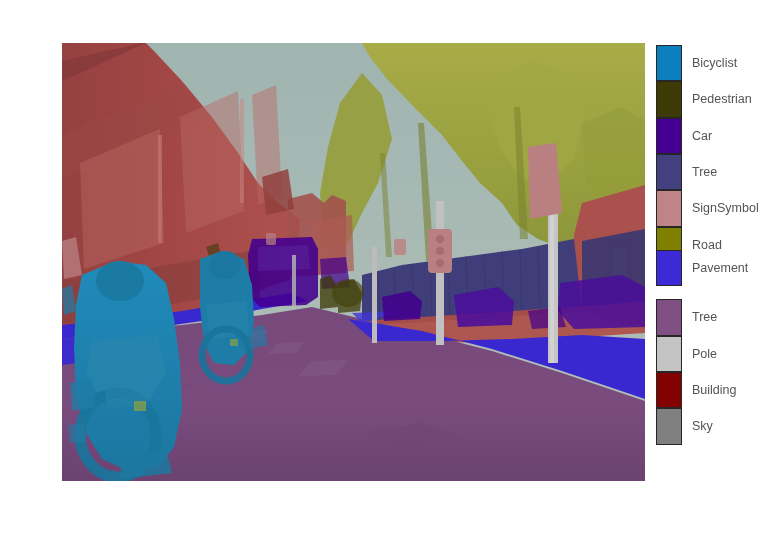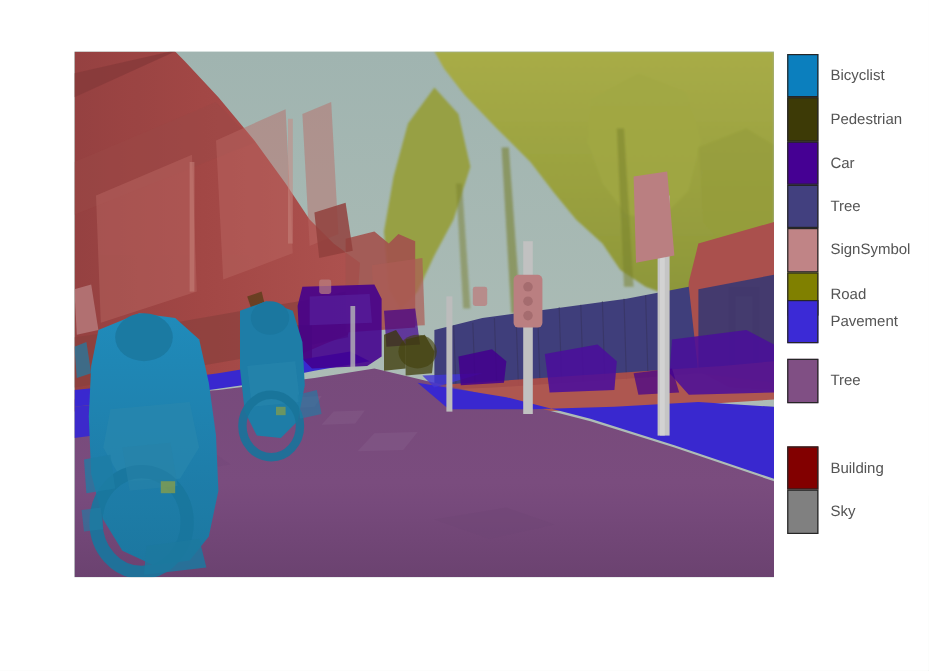--- a/index.html
+++ b/index.html
@@ -331,20 +331,24 @@
     <div class="legend-row" style="top:205px">
       <div class="legend-swatch" style="background: rgb(59, 42, 214);"></div>
       <div class="legend-label">Pavement</div>
     </div>
 
     <div class="legend-row" style="top:254.31px">
       <div class="legend-swatch" style="background: rgb(128, 79, 132);"></div>
       <div class="legend-label">Tree</div>
     </div>
 
+    <div class="legend-row" style="top:290.64px">
+      <div class="legend-swatch" style="background: rgb(195, 195, 195);"></div>
+      <div class="legend-label">Pole</div>
+    </div>
 
     <div class="legend-row" style="top:326.97px">
       <div class="legend-swatch" style="background: rgb(130, 0, 0);"></div>
       <div class="legend-label">Building</div>
     </div>
 
     <div class="legend-row" style="top:363.30px">
       <div class="legend-swatch" style="background: rgb(128, 128, 128);"></div>
       <div class="legend-label">Sky</div>
     </div>

